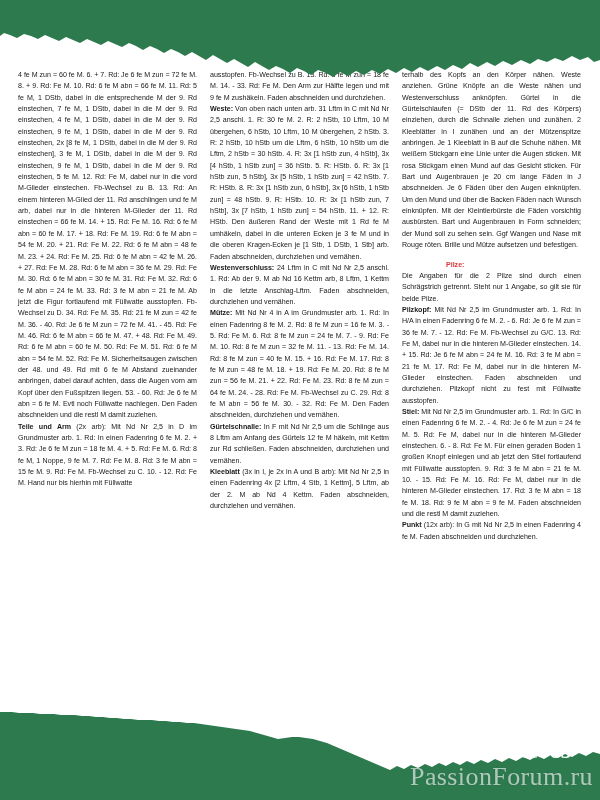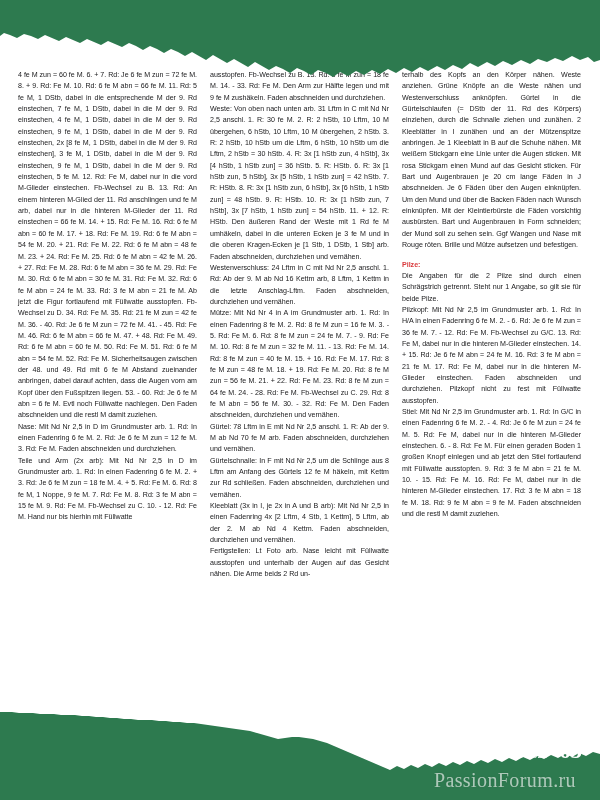--- a/index.html
+++ b/index.html
@@ -60,32 +60,33 @@
     letter-spacing: -0.02px;
   }
   .col p {
     margin: 0;
   }
   .col p + p { margin-top: 0px; }
 
   b { font-weight: bold; }
 
   .sec-head {
-    font-weight: normal;
+    font-weight: bold;
   }
   .sec-head-red {
     font-weight: bold;
     color: #d8393c;
+    margin-left: 44px;
   }
   .spacer { display:block; height: 8px; }
 
   
   .footer {
     position: absolute;
-    right: 18px;
+    right: 28px;
     bottom: 36px;
     z-index: 8;
     display: flex;
     align-items: baseline;
     gap: 11px;
     color: #ffffff;
     justify-content: center;
   }
   .footer-date {
     font-family: "Liberation Serif", serif;
@@ -95,25 +96,25 @@
   }
   .footer-page {
     font-family: Liberation Serif, serif;
     font-size: 23px;
     font-weight: bold;
   }
 
   
   .watermark {
     position: absolute;
-    right: 24px;
+    right: 7px;
     bottom: 8px;
     z-index: 9;
     font-family: "Liberation Serif", serif;
-    font-size: 20px;
+    font-size: 26px;
     letter-spacing: 0.4px;
     color: rgba(255,255,255,0.62);
     text-shadow: 0 0 2px rgba(0,0,0,0.12);
     pointer-events: none;
     white-space: nowrap;
   }
 </style>
 </head>
 <body>
 
@@ -121,42 +122,40 @@
   <svg width="600" height="78" viewBox="0 0 600 78" preserveAspectRatio="none">
     <path fill="#2d7a4f" d="M0,0 H600 V60 L594,62 L588,57 L580,60 L572,56 L563,61 L555,58 L547,62 L538,59 L530,64 L521,60 L512,65 L503,61 L495,66 L487,62 L478,67 L470,63 L462,69 L453,65 L445,70 L437,66 L428,71 L420,67 L412,72 L404,68 L396,73 L388,69 L380,74 L372,70 L364,75 L356,71 L348,76 L340,72 L333,77 L326,73 L318,70 L311,75 L304,71 L297,68 L290,73 L283,69 L276,66 L269,70 L262,66 L255,62 L248,67 L241,63 L234,59 L227,63 L220,59 L213,55 L206,60 L199,56 L192,52 L185,56 L178,52 L171,49 L164,53 L157,49 L150,46 L143,50 L136,46 L129,43 L122,47 L115,44 L108,41 L101,45 L94,42 L87,39 L80,43 L73,40 L66,37 L59,41 L52,38 L45,35 L38,39 L31,36 L24,34 L17,38 L10,35 L4,33 L0,36 Z"></path>
   </svg>
 </div>
 
 <div class="page">
   <div class="columns">
 
     <div class="col">
       <p><span>4 fe M zun = 60 fe M. 6. + 7. Rd: Je 6 fe M zun = 72 fe M. 8. + 9. Rd: Fe M. 10. Rd: 6 fe M abn = 66 fe M. 11. Rd: 5 fe M, 1 DStb, dabei in die entsprechende M der 9. Rd einstechen, 7 fe M, 1 DStb, dabei in die M der 9. Rd einstechen, 4 fe M, 1 DStb, dabei in die M der 9. Rd einstechen, 9 fe M, 1 DStb, dabei in die M der 9. Rd einstechen, 2x [8 fe M, 1 DStb, dabei in die M der 9. Rd einstechen], 3 fe M, 1 DStb, dabei in die M der 9. Rd einstechen, 9 fe M, 1 DStb, dabei in die M der 9. Rd einstechen, 5 fe M. 12. Rd: Fe M, dabei nur in die vord M-Glieder einstechen. Fb-Wechsel zu B. 13. Rd: An einem hinteren M-Glied der 11. Rd anschlingen und fe M arb, dabei nur in die hinteren M-Glieder der 11. Rd einstechen = 66 fe M. 14. + 15. Rd: Fe M. 16. Rd: 6 fe M abn = 60 fe M. 17. + 18. Rd: Fe M. 19. Rd: 6 fe M abn = 54 fe M. 20. + 21. Rd: Fe M. 22. Rd: 6 fe M abn = 48 fe M. 23. + 24. Rd: Fe M. 25. Rd: 6 fe M abn = 42 fe M. 26. + 27. Rd: Fe M. 28. Rd: 6 fe M abn = 36 fe M. 29. Rd: Fe M. 30. Rd: 6 fe M abn = 30 fe M. 31. Rd: Fe M. 32. Rd: 6 fe M abn = 24 fe M. 33. Rd: 3 fe M abn = 21 fe M. Ab jetzt die Figur fortlaufend mit Füllwatte ausstopfen. Fb-Wechsel zu D. 34. Rd: Fe M. 35. Rd: 21 fe M zun = 42 fe M. 36. - 40. Rd: Je 6 fe M zun = 72 fe M. 41. - 45. Rd: Fe M. 46. Rd: 6 fe M abn = 66 fe M. 47. + 48. Rd: Fe M. 49. Rd: 6 fe M abn = 60 fe M. 50. Rd: Fe M. 51. Rd: 6 fe M abn = 54 fe M. 52. Rd: Fe M. Sicherheitsaugen zwischen der 48. und 49. Rd mit 6 fe M Abstand zueinander anbringen, dabei darauf achten, dass die Augen vorn am Kopf über den Fußspitzen liegen. 53. - 60. Rd: Je 6 fe M abn = 6 fe M. Evtl noch Füllwatte nachlegen. Den Faden abschneiden und die restl M damit zuziehen.</span></p>
-      <p><b class="sec-head">Nase:</b><span> Mit Nd Nr 2,5 in D im Grundmuster arb. 1. Rd: In einen Fadenring 6 fe M. 2. Rd: Je 6 fe M zun = 12 fe M. 3. Rd: Fe M. Faden abschneiden und durchziehen.</span></p>
       <p><b class="sec-head">Teile und Arm</b><span> (2x arb): Mit Nd Nr 2,5 in D im Grundmuster arb. 1. Rd: In einen Fadenring 6 fe M. 2. + 3. Rd: Je 6 fe M zun = 18 fe M. 4. + 5. Rd: Fe M. 6. Rd: 8 fe M, 1 Noppe, 9 fe M. 7. Rd: Fe M. 8. Rd: 3 fe M abn = 15 fe M. 9. Rd: Fe M. Fb-Wechsel zu C. 10. - 12. Rd: Fe M. Hand nur bis hierhin mit Füllwatte</span></p>
     </div>
 
     <div class="col">
       <p><span>ausstopfen. Fb-Wechsel zu B. 13. Rd: 3 fe M zun = 18 fe M. 14. - 33. Rd: Fe M. Den Arm zur Hälfte legen und mit 9 fe M zushäkeln. Faden abschneiden und durchziehen.</span></p>
       <p><b class="sec-head">Weste:</b><span> Von oben nach unten arb. 31 Lftm in C mit Nd Nr 2,5 anschl. 1. R: 30 fe M. 2. R: 2 hStb, 10 Lftm, 10 M übergehen, 6 hStb, 10 Lftm, 10 M übergehen, 2 hStb. 3. R: 2 hStb, 10 hStb um die Lftm, 6 hStb, 10 hStb um die Lftm, 2 hStb = 30 hStb. 4. R: 3x [1 hStb zun, 4 hStb], 3x [4 hStb, 1 hStb zun] = 36 hStb. 5. R: HStb. 6. R: 3x [1 hStb zun, 5 hStb], 3x [5 hStb, 1 hStb zun] = 42 hStb. 7. R: HStb. 8. R: 3x [1 hStb zun, 6 hStb], 3x [6 hStb, 1 hStb zun] = 48 hStb. 9. R: HStb. 10. R: 3x [1 hStb zun, 7 hStb], 3x [7 hStb, 1 hStb zun] = 54 hStb. 11. + 12. R: HStb. Den äußeren Rand der Weste mit 1 Rd fe M umhäkeln, dabei in die unteren Ecken je 3 fe M und in die oberen Kragen-Ecken je [1 Stb, 1 DStb, 1 Stb] arb. Faden abschneiden, durchziehen und vernähen.</span></p>
       <p><b class="sec-head">Westenverschluss:</b><span> 24 Lftm in C mit Nd Nr 2,5 anschl. 1. Rd: Ab der 9. M ab Nd 16 Kettm arb, 8 Lftm, 1 Kettm in die letzte Anschlag-Lftm. Faden abschneiden, durchziehen und vernähen.</span></p>
       <p><b class="sec-head">Mütze:</b><span> Mit Nd Nr 4 in A im Grundmuster arb. 1. Rd: In einen Fadenring 8 fe M. 2. Rd: 8 fe M zun = 16 fe M. 3. - 5. Rd: Fe M. 6. Rd: 8 fe M zun = 24 fe M. 7. - 9. Rd: Fe M. 10. Rd: 8 fe M zun = 32 fe M. 11. - 13. Rd: Fe M. 14. Rd: 8 fe M zun = 40 fe M. 15. + 16. Rd: Fe M. 17. Rd: 8 fe M zun = 48 fe M. 18. + 19. Rd: Fe M. 20. Rd: 8 fe M zun = 56 fe M. 21. + 22. Rd: Fe M. 23. Rd: 8 fe M zun = 64 fe M. 24. - 28. Rd: Fe M. Fb-Wechsel zu C. 29. Rd: 8 fe M abn = 56 fe M. 30. - 32. Rd: Fe M. Den Faden abschneiden, durchziehen und vernähen.</span></p>
-      <p><b class="sec-head">Gürtel:</b><span> 78 Lftm in E mit Nd Nr 2,5 anschl. 1. R: Ab der 9. M ab Nd 70 fe M arb. Faden abschneiden, durchziehen und vernähen.</span></p>
       <p><b class="sec-head">Gürtelschnalle:</b><span> In F mit Nd Nr 2,5 um die Schlinge aus 8 Lftm am Anfang des Gürtels 12 fe M häkeln, mit Kettm zur Rd schließen. Faden abschneiden, durchziehen und vernähen.</span></p>
       <p><b class="sec-head">Kleeblatt</b><span> (3x in I, je 2x in A und B arb): Mit Nd Nr 2,5 in einen Fadenring 4x [2 Lftm, 4 Stb, 1 Kettm], 5 Lftm, ab der 2. M ab Nd 4 Kettm. Faden abschneiden, durchziehen und vernähen.</span></p>
-      <p><b class="sec-head">Fertigstellen:</b><span> Lt Foto arb. Nase leicht mit Füllwatte ausstopfen und unterhalb der Augen auf das Gesicht nähen. Die Arme beids 2 Rd un-</span></p>
     </div>
 
     <div class="col">
       <p><span>terhalb des Kopfs an den Körper nähen. Weste anziehen. Grüne Knöpfe an die Weste nähen und Westenverschluss anknöpfen. Gürtel in die Gürtelschlaufen (= DStb der 11. Rd des Körpers) einziehen, durch die Schnalle ziehen und zunähen. 2 Kleeblätter in I zunähen und an der Mützenspitze anbringen. Je 1 Kleeblatt in B auf die Schuhe nähen. Mit weißem Stickgarn eine Linie unter die Augen sticken. Mit rosa Stickgarn einen Mund auf das Gesicht sticken. Für Bart und Augenbrauen je 20 cm lange Fäden in J abschneiden. Je 6 Fäden über den Augen einknüpfen. Um den Mund und über die Backen Fäden nach Wunsch einknüpfen. Mit der Kleintierbürste die Fäden vorsichtig ausbürsten. Bart und Augenbrauen in Form schneiden; der Mund soll zu sehen sein. Ggf Wangen und Nase mit Rouge röten. Brille und Mütze aufsetzen und befestigen.</span></p>
       <span class="spacer"></span>
       <p><b class="sec-head-red">Pilze:</b></p>
       <p><span>Die Angaben für die 2 Pilze sind durch einen Schrägstrich getrennt. Steht nur 1 Angabe, so gilt sie für beide Pilze.</span></p>
       <p><b class="sec-head">Pilzkopf:</b><span> Mit Nd Nr 2,5 im Grundmuster arb. 1. Rd: In H/A in einen Fadenring 6 fe M. 2. - 6. Rd: Je 6 fe M zun = 36 fe M. 7. - 12. Rd: Fe M. Fb-Wechsel zu G/C. 13. Rd: Fe M, dabei nur in die hinteren M-Glieder einstechen. 14. + 15. Rd: Je 6 fe M abn = 24 fe M. 16. Rd: 3 fe M abn = 21 fe M. 17. Rd: Fe M, dabei nur in die hinteren M-Glieder einstechen. Faden abschneiden und durchziehen. Pilzkopf nicht zu fest mit Füllwatte ausstopfen.</span></p>
       <p><b class="sec-head">Stiel:</b><span> Mit Nd Nr 2,5 im Grundmuster arb. 1. Rd: In G/C in einen Fadenring 6 fe M. 2. - 4. Rd: Je 6 fe M zun = 24 fe M. 5. Rd: Fe M, dabei nur in die hinteren M-Glieder einstechen. 6. - 8. Rd: Fe M. Für einen geraden Boden 1 großen Knopf einlegen und ab jetzt den Stiel fortlaufend mit Füllwatte ausstopfen. 9. Rd: 3 fe M abn = 21 fe M. 10. - 15. Rd: Fe M. 16. Rd: Fe M, dabei nur in die hinteren M-Glieder einstechen. 17. Rd: 3 fe M abn = 18 fe M. 18. Rd: 9 fe M abn = 9 fe M. Faden abschneiden und die restl M damit zuziehen.</span></p>
+      <p><b class="sec-head">Punkt</b><span> (12x arb): In G mit Nd Nr 2,5 in einen Fadenring 4 fe M. Faden abschneiden und durchziehen.</span></p>
     </div>
 
   </div>
 </div>
 
 <div class="band band-bottom">
   <svg width="600" height="88" viewBox="0 0 600 88" preserveAspectRatio="none">
     <path fill="#2d7a4f" d="M0,88 H600 V42 L593,40 L586,44 L579,41 L572,45 L565,42 L558,46 L551,43 L544,47 L537,44 L530,48 L523,45 L516,49 L509,46 L502,50 L495,47 L488,51 L481,48 L474,52 L467,49 L460,53 L453,50 L446,54 L439,51 L432,55 L425,52 L418,56 L411,53 L404,57 L397,54 L390,58 L383,55 L376,52 L369,49 L362,46 L355,43 L348,40 L341,37 L334,34 L327,31 L320,29 L313,27 L306,26 L299,25 L292,25 L285,26 L278,27 L271,25 L264,23 L257,21 L250,19 L243,18 L236,17 L229,16 L222,15 L215,14 L208,13 L201,12 L194,11 L187,11 L180,10 L173,10 L166,9 L159,9 L152,8 L145,8 L138,8 L131,7 L124,7 L117,6 L110,6 L103,5 L96,5 L89,4 L82,4 L75,3 L68,3 L61,3 L54,2 L47,2 L40,2 L33,1 L26,1 L19,1 L12,0 L6,0 L0,0 Z"></path>
   </svg>
 </div>

